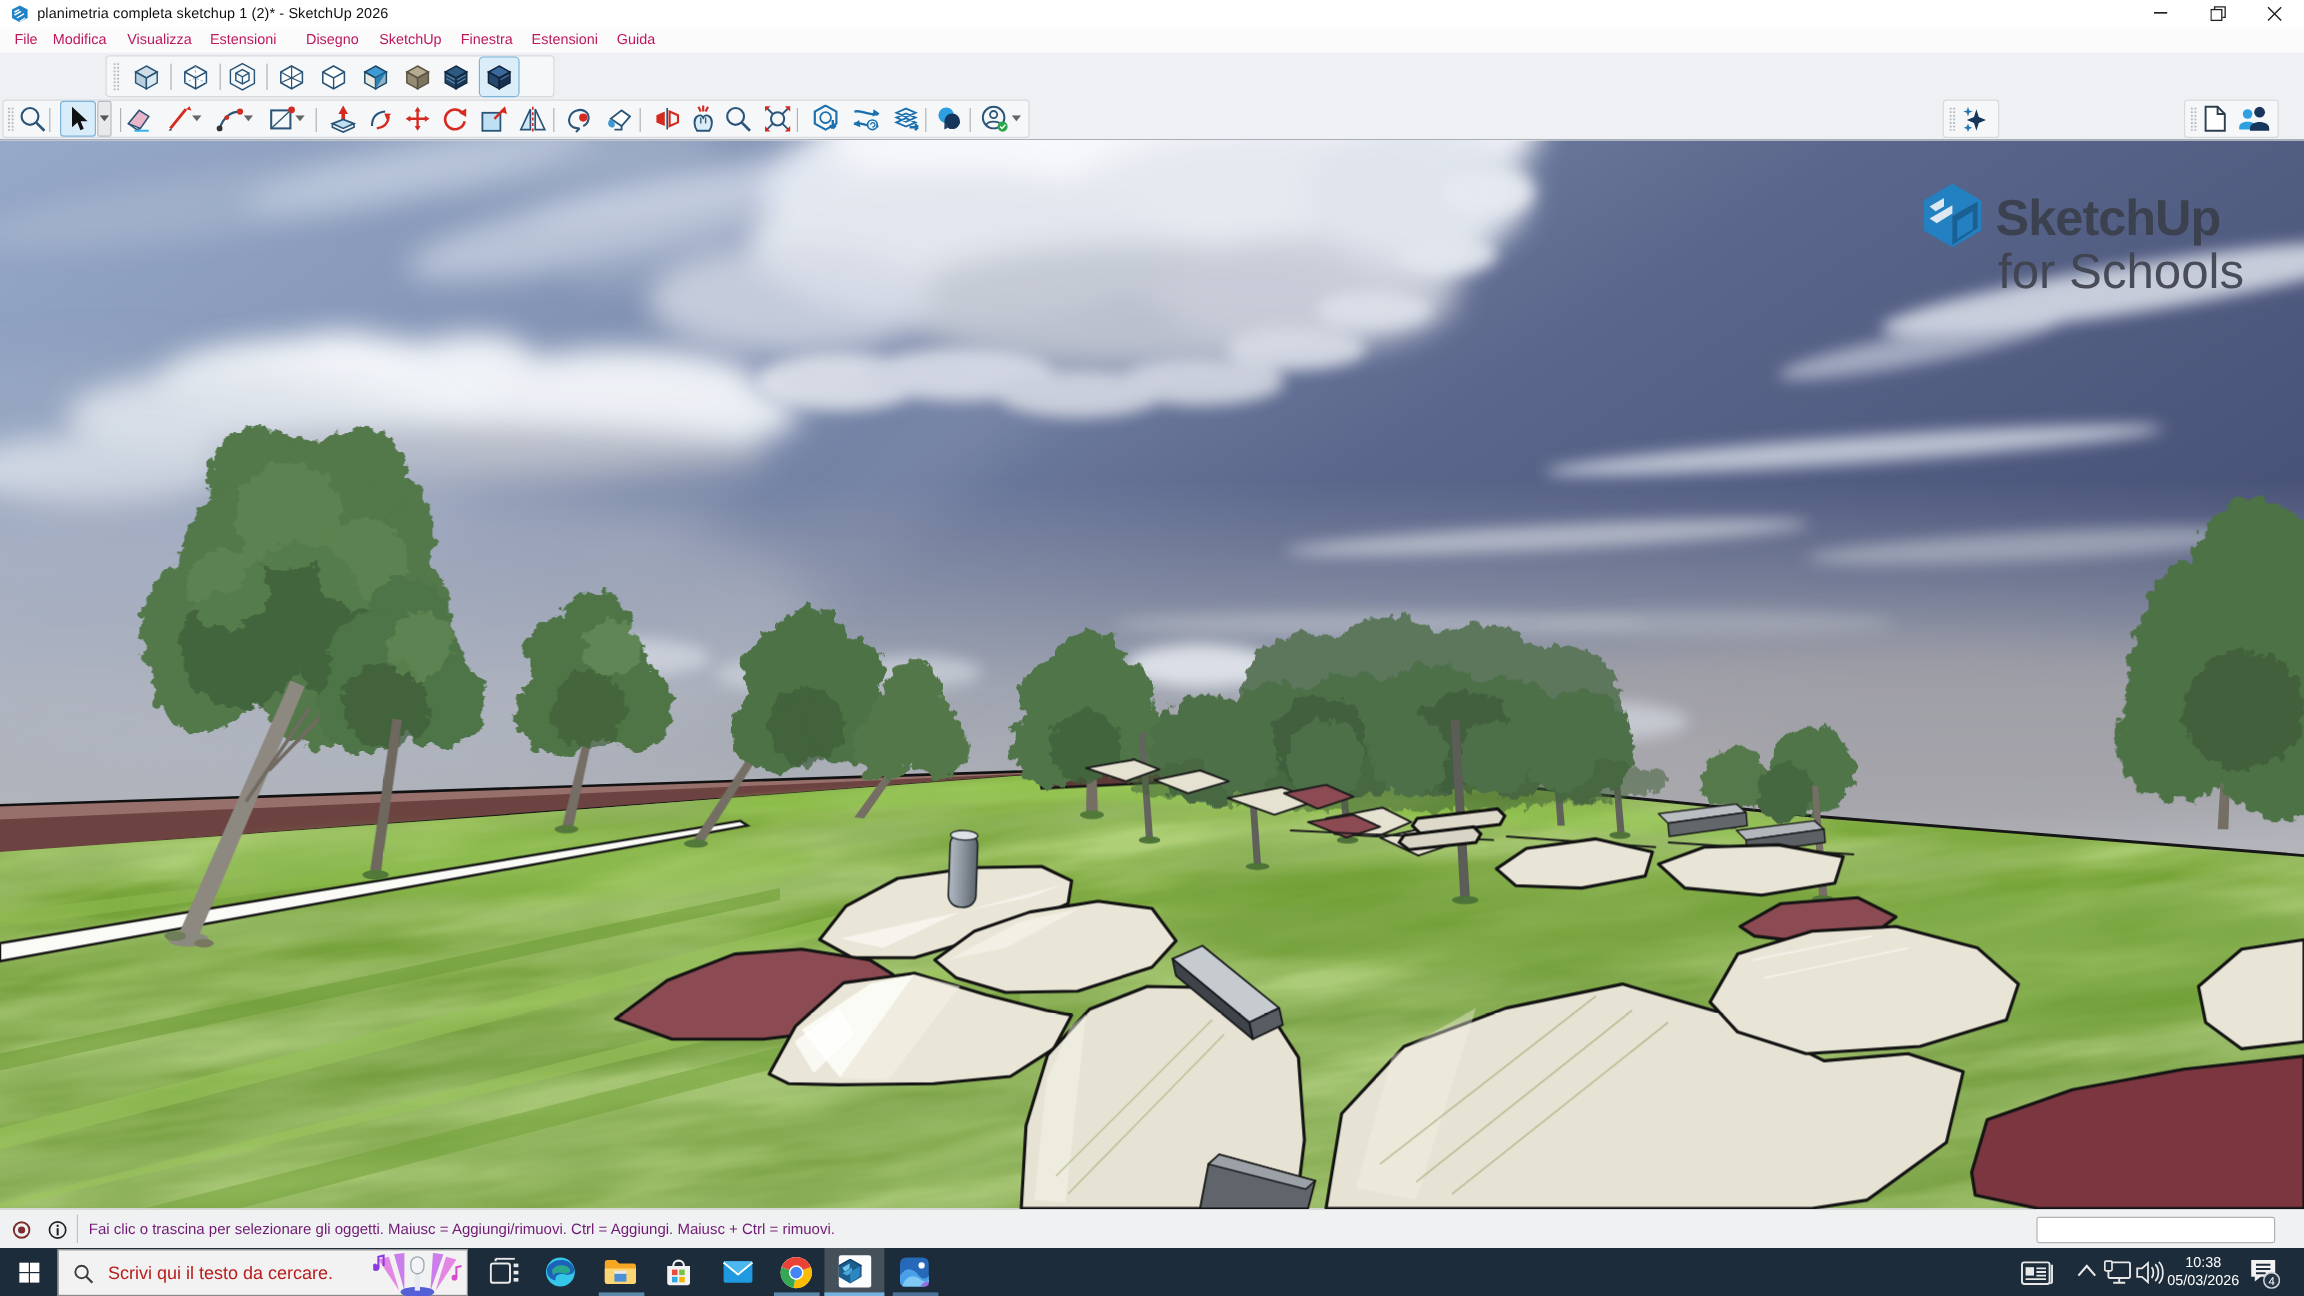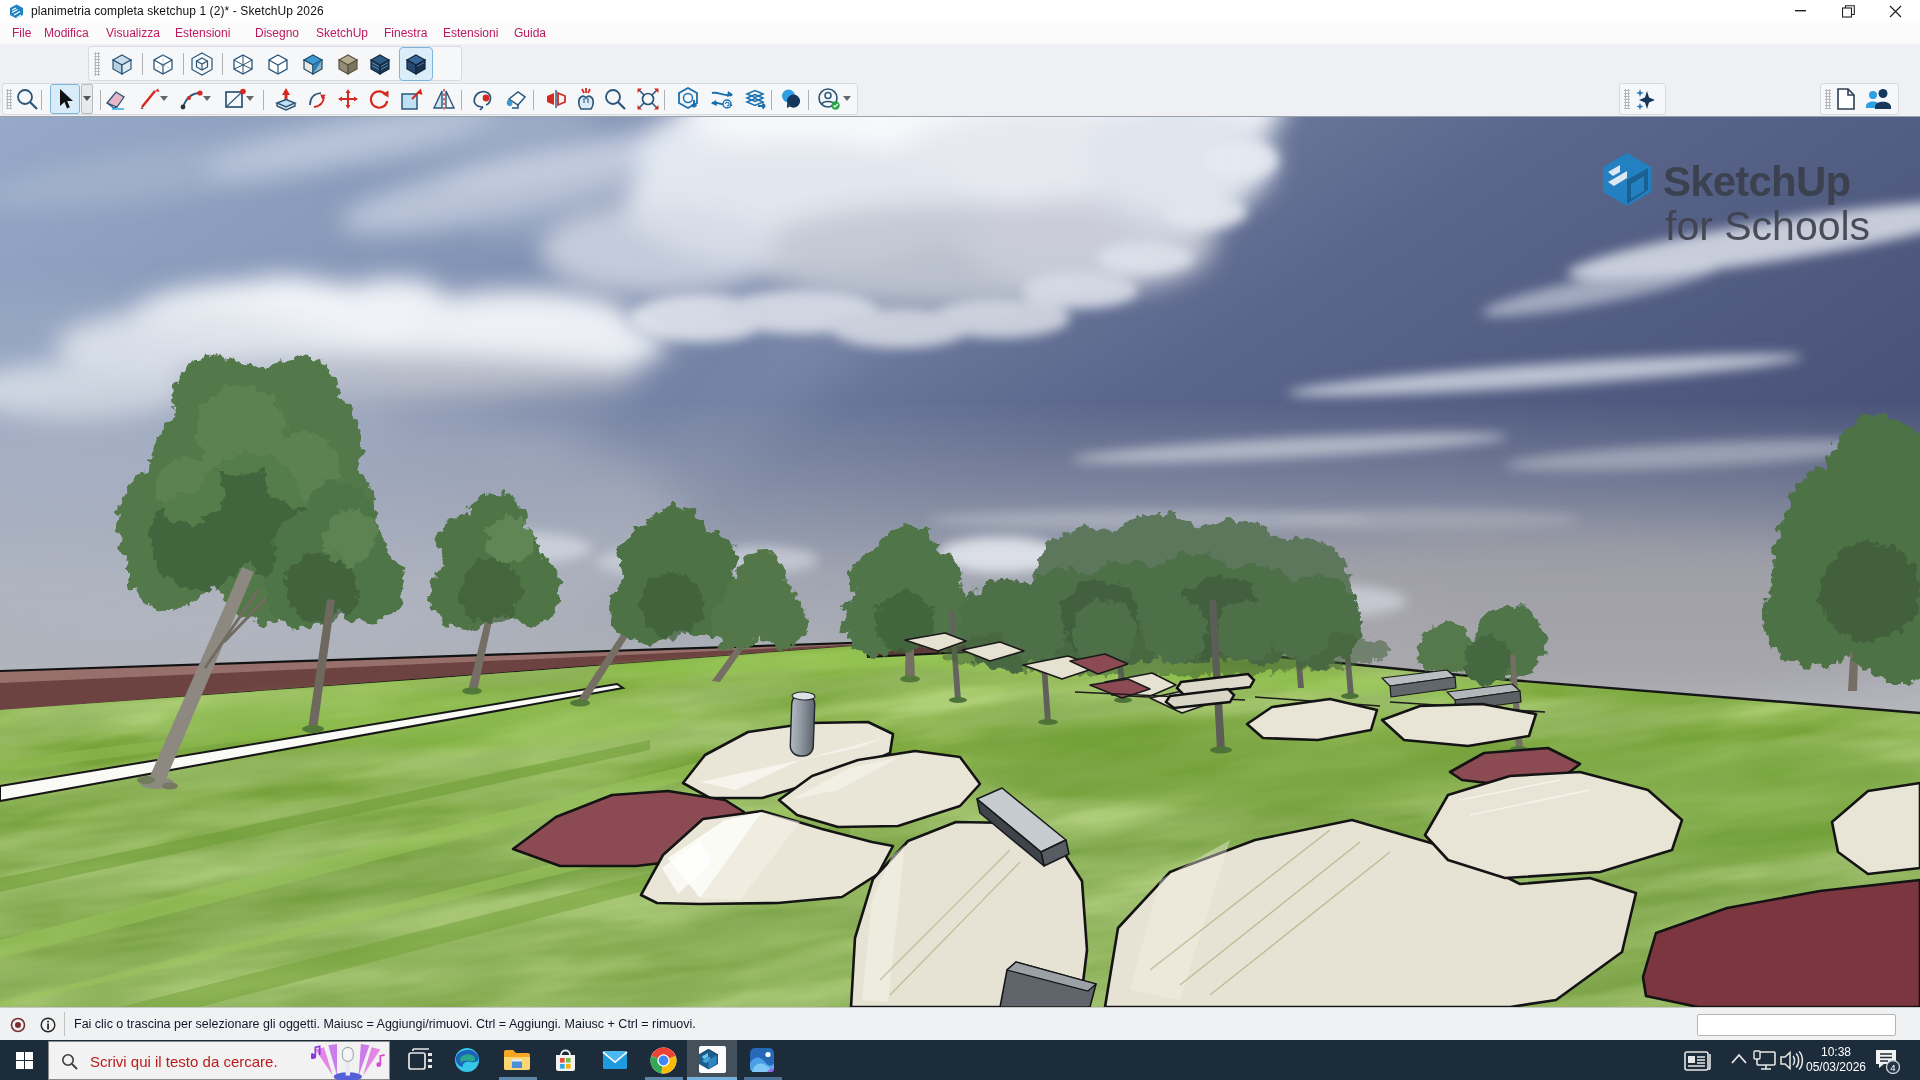--- a/index.html
+++ b/index.html
@@ -8,21 +8,21 @@
 .abs{position:absolute}
 #titlebar{position:absolute;left:0;top:0;width:1920px;height:23px;background:#ffffff}
 #titletext{position:absolute;left:31px;top:4px;font-size:12px;color:#101010;letter-spacing:0.1px}
 #menubar{position:absolute;left:0;top:23px;width:1920px;height:21px;background:#fbfbfc;font-size:12px;color:#be185d}
 #menubar span{position:absolute;top:3px}
 #toolband{position:absolute;left:0;top:44px;width:1920px;height:73px;background:#eef0f3;border-bottom:1px solid #9aa0a8}
 .tframe{position:absolute;background:#f6f7f9;border:1px solid #d7dade;border-radius:3px}
 .sep1{position:absolute;width:1px;background:#aeb2b8}
 .grip{position:absolute;width:6px;background-image:radial-gradient(circle,#b5b9bf 1px,transparent 1.2px);background-size:3px 3px}
 #statusbar{position:absolute;left:0;top:1007px;width:1920px;height:33px;background:#f0f1f2;border-top:1px solid #c8c8c8}
-#statustext{position:absolute;left:74px;top:9px;font-size:12.5px;color:#0f172a}
+#statustext{position:absolute;left:74px;top:9px;font-size:12.5px;color:#701a75}
 #measurebox{position:absolute;left:1697px;top:6px;width:199px;height:22px;background:#fff;border:1px solid #b4b4b4;border-radius:2px}
 #taskbar{position:absolute;left:0;top:1040px;width:1920px;height:40px;background:#1d2c3b}
 #searchbox{position:absolute;left:48px;top:1px;width:342px;height:39px;background:#f2f2f2;border:1px solid #8a8a8a}
 #searchtext{position:absolute;left:41px;top:11px;font-size:15px;color:#b91c1c}
 .tb-ic{position:absolute;top:0;width:48px;height:40px;display:flex;align-items:center;justify-content:center}
 .clock{position:absolute;color:#fff;font-size:12px;text-align:center;line-height:15px}
 svg{display:block}
 </style>
 </head>
 <body>

